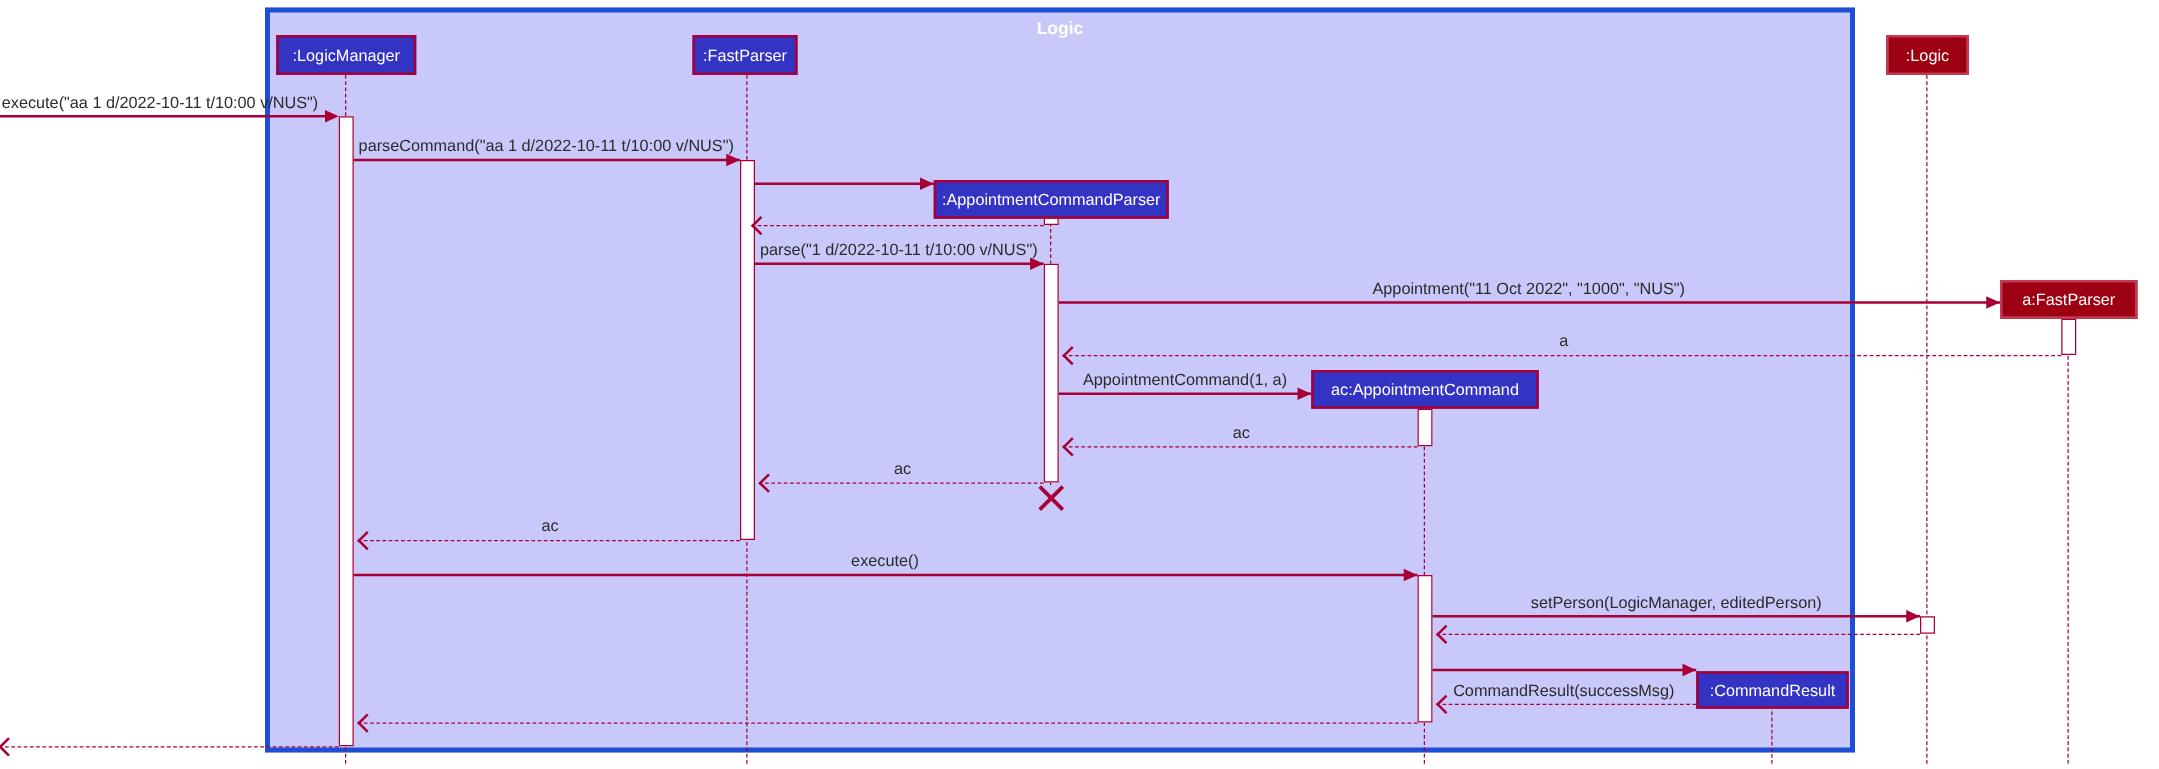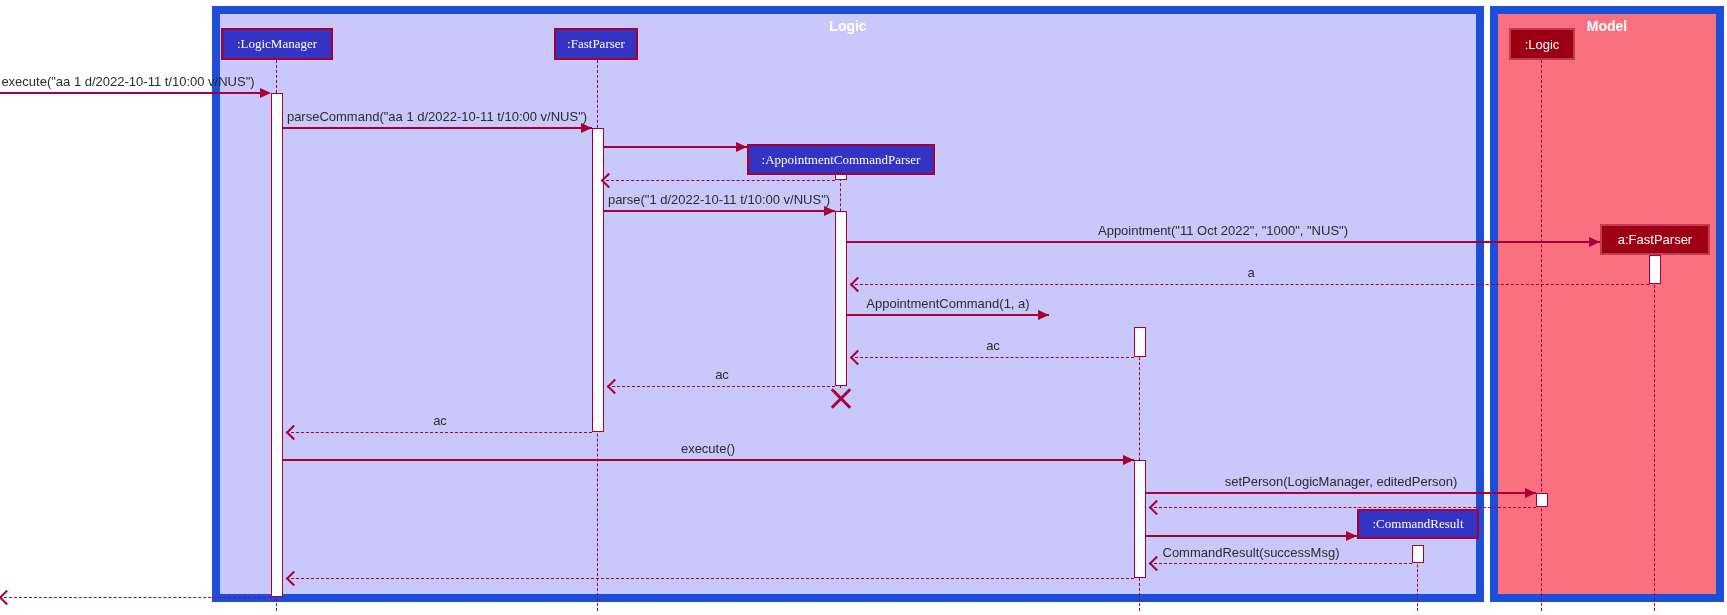--- a/index.html
+++ b/index.html
@@ -1,27 +1,27 @@
 <!DOCTYPE html>
 <html><head>
 <meta charset="utf-8">
 <style>
   html,body{margin:0;padding:0;background:#ffffff;}
   .diagram{position:relative;width:1727px;height:615px;background:#ffffff;
            font-family:"Liberation Sans",sans-serif;overflow:hidden;}
-  .frame{position:absolute;border:8px solid #1d4ed8;box-sizing:border-box;z-index:1;}
+  .frame{position:absolute;border:4px solid #1d4ed8;box-sizing:border-box;z-index:1;}
   .frame-title{position:absolute;top:4px;left:0;right:0;text-align:center;
                color:#ffffff;font-weight:bold;font-size:14px;}
   .lifeline{position:absolute;width:0;border-left:1px dashed #A80036;z-index:2;}
   .act{position:absolute;width:12px;background:#ffffff;border:1px solid #A80036;
        box-sizing:border-box;z-index:4;}
   .pbox{position:absolute;box-sizing:border-box;border:2px solid #A80036;color:#ffffff;
         font-size:13px;display:flex;align-items:center;justify-content:center;
         white-space:nowrap;z-index:6;}
-  .pbox.logic{background:#3333C4;font-family:Liberation Serif, serif;}
+  .pbox.logic{background:#3333C4;}
   .pbox.model{background:#9D0012;border-color:#C23B52;}
   .msg{display:contents;}
   .mline{position:absolute;height:0;z-index:5;}
   .mline.solid{border-top:2px solid #A80036;}
   .mline.dashed{border-top:1px dashed #A80036;}
   .mlabel{position:absolute;z-index:5;font-size:13px;color:#2B2B2B;white-space:nowrap;
           transform:translateX(-50%);height:16px;line-height:16px;}
   .ah-r{position:absolute;z-index:5;width:0;height:0;border-style:solid;
         border-width:5px 0 5px 11px;
         border-color:transparent transparent transparent #A80036;}
@@ -34,23 +34,20 @@
   .xmark::after{transform:rotate(-45deg);}
 </style>
 </head>
 <body>
 
 <div class="diagram">
 
   
   <div class="frame" style="left:212px;top:6px;width:1272px;height:596px;background:#C8C8FA">
     <div class="frame-title">Logic</div>
-  </div>
-  <div class="frame" style="left:1490px;top:6px;width:234px;height:596px;background:#F97181">
-    <div class="frame-title">Model</div>
   </div>
 
   
   <div class="lifeline" style="left:276px;top:60px;height:551px"></div>
   <div class="lifeline" style="left:597px;top:60px;height:551px"></div>
   <div class="lifeline" style="left:840px;top:163px;height:225px"></div>
   <div class="lifeline" style="left:1139px;top:327px;height:284px"></div>
   <div class="lifeline" style="left:1417px;top:545px;height:66px"></div>
   <div class="lifeline" style="left:1541px;top:60px;height:551px"></div>
   <div class="lifeline" style="left:1654px;top:255px;height:356px"></div>
@@ -69,21 +66,24 @@
   
   <div class="pbox logic" style="left:221px;top:28px;width:112px;height:32px">
     <span>:LogicManager</span>
   </div>
   <div class="pbox logic" style="left:554px;top:28px;width:84px;height:32px">
     <span>:FastParser</span>
   </div>
   <div class="pbox logic" style="left:747px;top:144px;width:188px;height:31px">
     <span>:AppointmentCommandParser</span>
   </div>
-  <div class="pbox logic" style="left:1357px;top:509px;width:122px;height:30px">
+  <div class="pbox logic" style="left:1049px;top:296px;width:182px;height:31px">
+    <span>ac:AppointmentCommand</span>
+  </div>
+  <div class="pbox logic" style="left:1357px;top:537px;width:122px;height:30px">
     <span>:CommandResult</span>
   </div>
   <div class="pbox model" style="left:1509px;top:28px;width:66px;height:32px">
     <span>:Logic</span>
   </div>
   <div class="pbox model" style="left:1600px;top:224px;width:110px;height:31px">
     <span>a:FastParser</span>
   </div>
 
   

